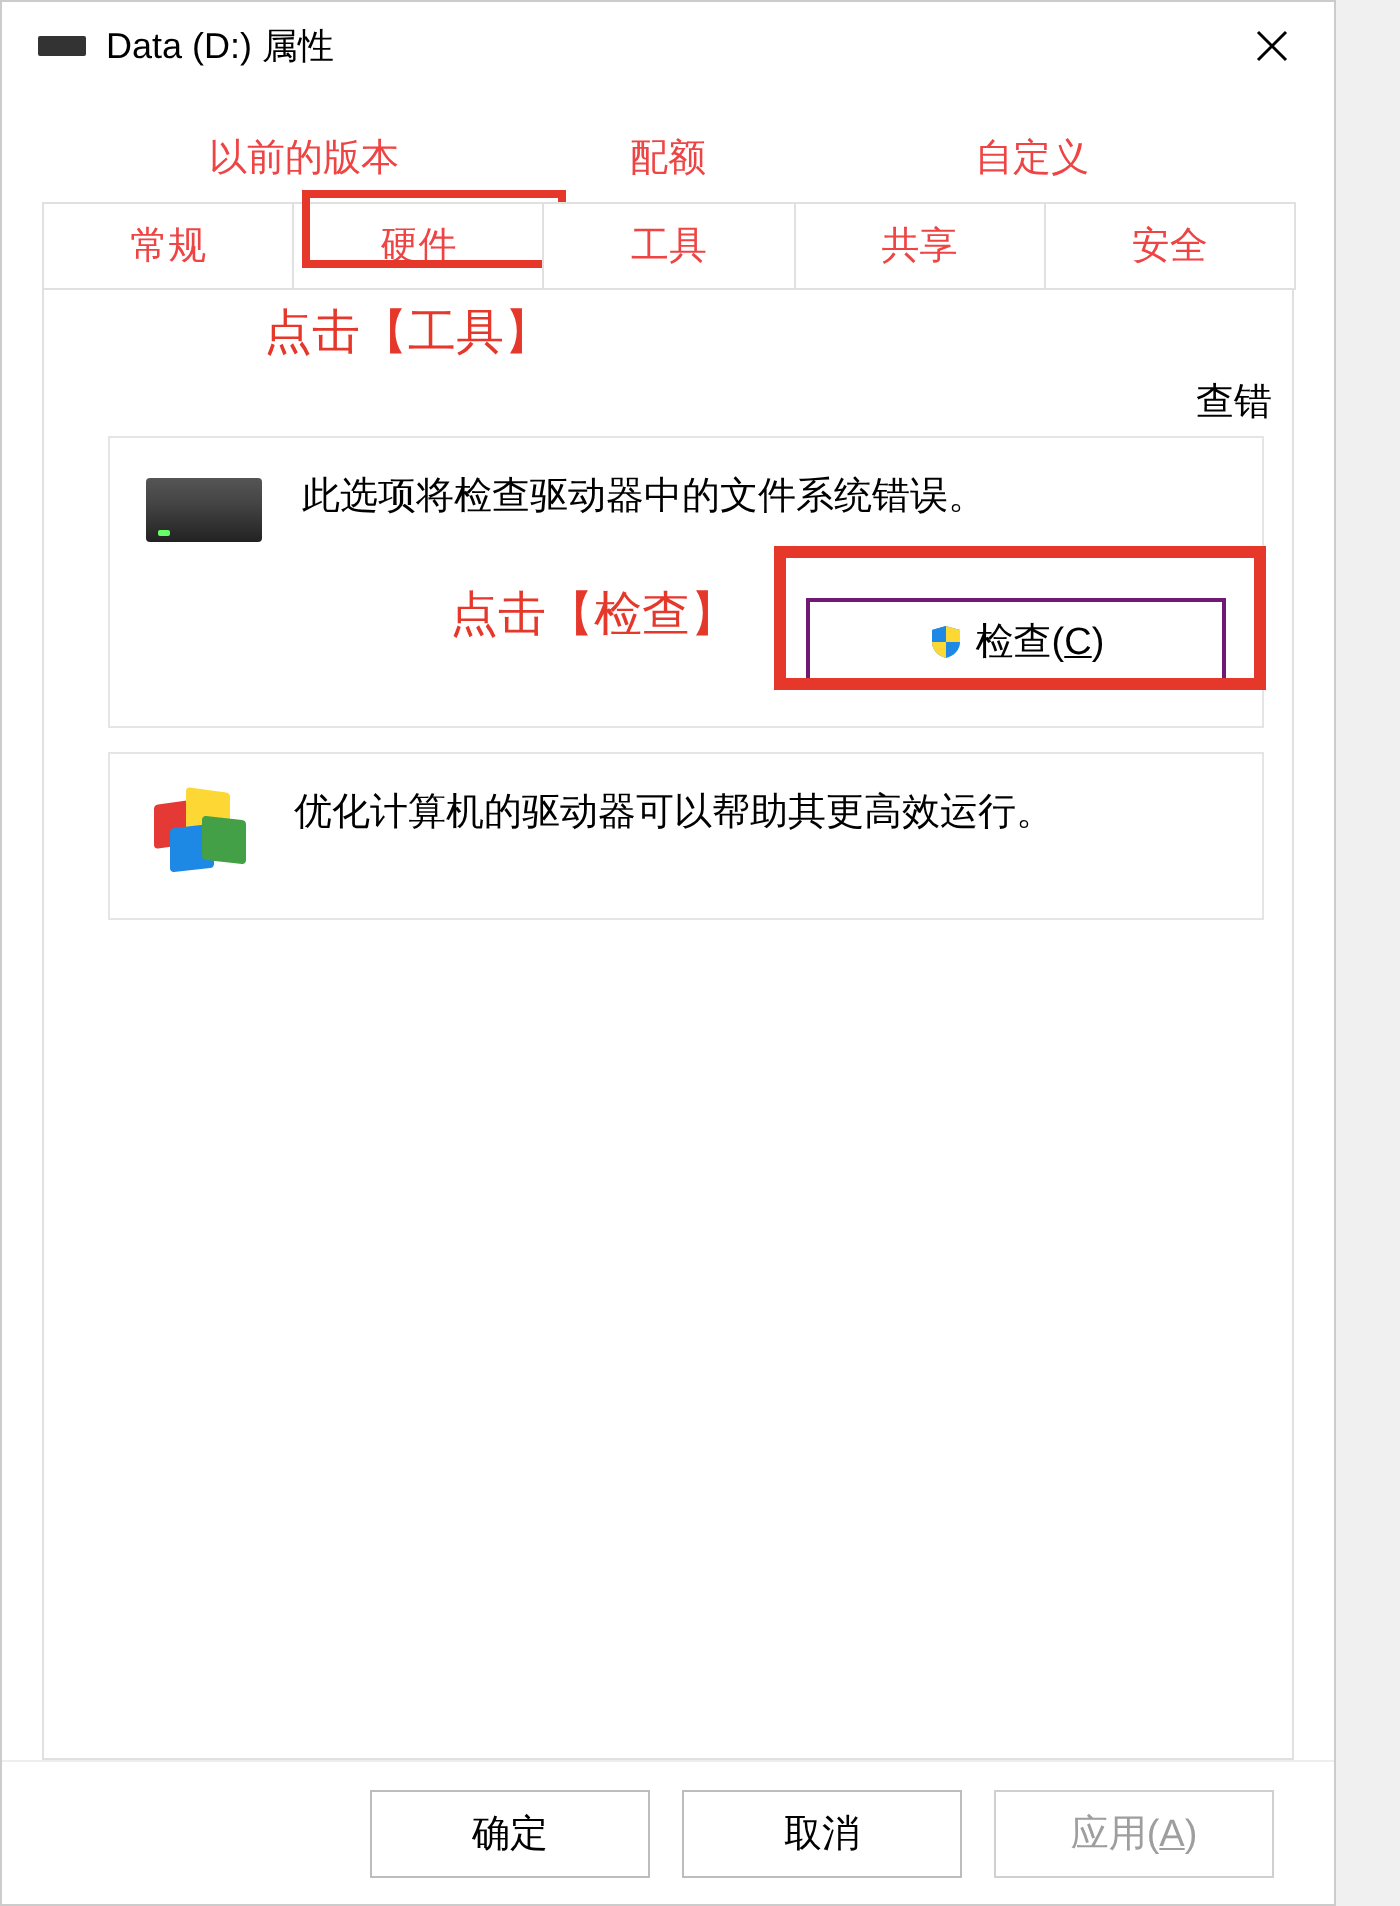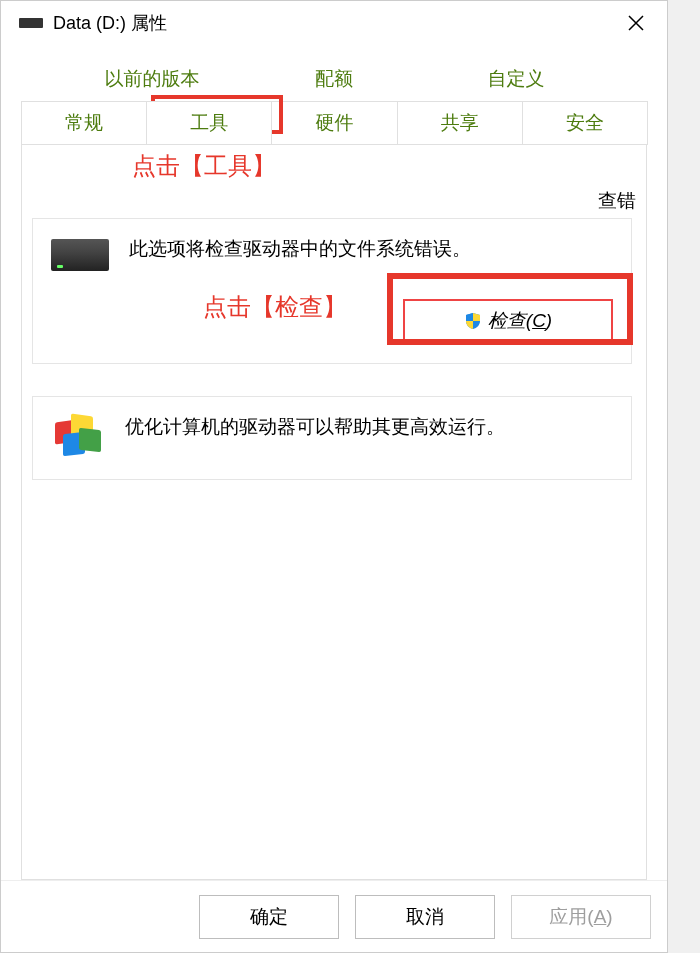--- a/index.html
+++ b/index.html
@@ -56,21 +56,21 @@
     .tabs-row {
       display: flex;
       width: 100%;
     }
     .tabs-row.row1 { padding: 0 40px; }
     .tab {
       flex: 1;
       text-align: center;
       padding: 8px 0;
       font-size: 19px;
-      color: #4d7c0f;
+      color: #ef4444;
       cursor: pointer;
       background: #fff;
       border: 1px solid transparent;
     }
     .tabs-row.row2 .tab {
       border: 1px solid #e0e0e0;
       border-bottom: 1px solid #e0e0e0;
       margin-right: -1px;
     }
     .tab.active {
@@ -83,34 +83,34 @@
     .tab-highlight {
       position: absolute;
       border: 4px solid #e6372b;
       pointer-events: none;
     }
 
     .tab-panel {
       border: 1px solid #e0e0e0;
       border-top: none;
       flex: 1;
-      padding: 18px 10px 20px 6px;
+      padding: 18px 10px 20px 28px;
       position: relative;
       margin-top: -1px;
     }
     .group-label {
       font-size: 19px;
       color: #000;
       margin-left: 0px;
       margin-bottom: 4px;
     }
     .group-box {
       border: 1px solid #e5e5e5;
       padding: 16px 18px 20px 18px;
-      margin: 0 4px 32px 4px;
+      margin: 0 4px 12px 4px;
       position: relative;
     }
     .group-row {
       display: flex;
       align-items: flex-start;
       gap: 20px;
     }
     .drive-image {
       width: 58px;
       height: 32px;
@@ -163,23 +163,22 @@
       border: 1px solid #bdbdbd;
       cursor: pointer;
       display: inline-flex;
       align-items: center;
       justify-content: center;
       gap: 6px;
       padding: 0 18px;
     }
     .win-btn .underline { text-decoration: underline; }
     .check-btn {
-      border: 2px solid #ef4444;
+      border: 2px solid #701a75;
       min-width: 210px;
-      font-style: italic;
     }
     .shield-icon {
       display: inline-block;
       width: 18px; height: 18px;
       position: relative;
     }
     .shield-icon svg { width: 18px; height: 18px; }
 
     .annotation {
       position: absolute;
@@ -194,21 +193,21 @@
       border: 6px solid #e6372b;
       pointer-events: none;
     }
 
     .footer {
       height: 72px;
       display: flex;
       align-items: center;
       justify-content: flex-end;
       gap: 16px;
-      padding: 0 16px;
+      padding: 0 30px;
       border-top: 1px solid #eee;
       background: #fff;
     }
     .footer .win-btn { min-width: 140px; height: 44px; }
     .footer .win-btn.disabled { color: #9e9e9e; border-color: #d0d0d0; cursor: default; }
 
     .tabs-wrap { position: relative; }
   </style>
 </head>
 <body>
@@ -228,22 +227,22 @@
   <div class="content-area">
 
     <div class="tabs-wrap">
       <div class="tabs-row row1">
         <div class="tab">以前的版本</div>
         <div class="tab">配额</div>
         <div class="tab">自定义</div>
       </div>
       <div class="tabs-row row2">
         <div class="tab">常规</div>
+        <div class="tab">硬件</div>
         <div class="tab active">工具</div>
-        <div class="tab">硬件</div>
         <div class="tab">共享</div>
         <div class="tab">安全</div>
       </div>
       <div class="tab-highlight" style="left:130px; top:38px; width:132px; height:39px;"></div>
     </div>
 
     <div class="tab-panel">
 
       <div class="annotation" style="left:110px; top:6px;">点击【工具】</div>
 

